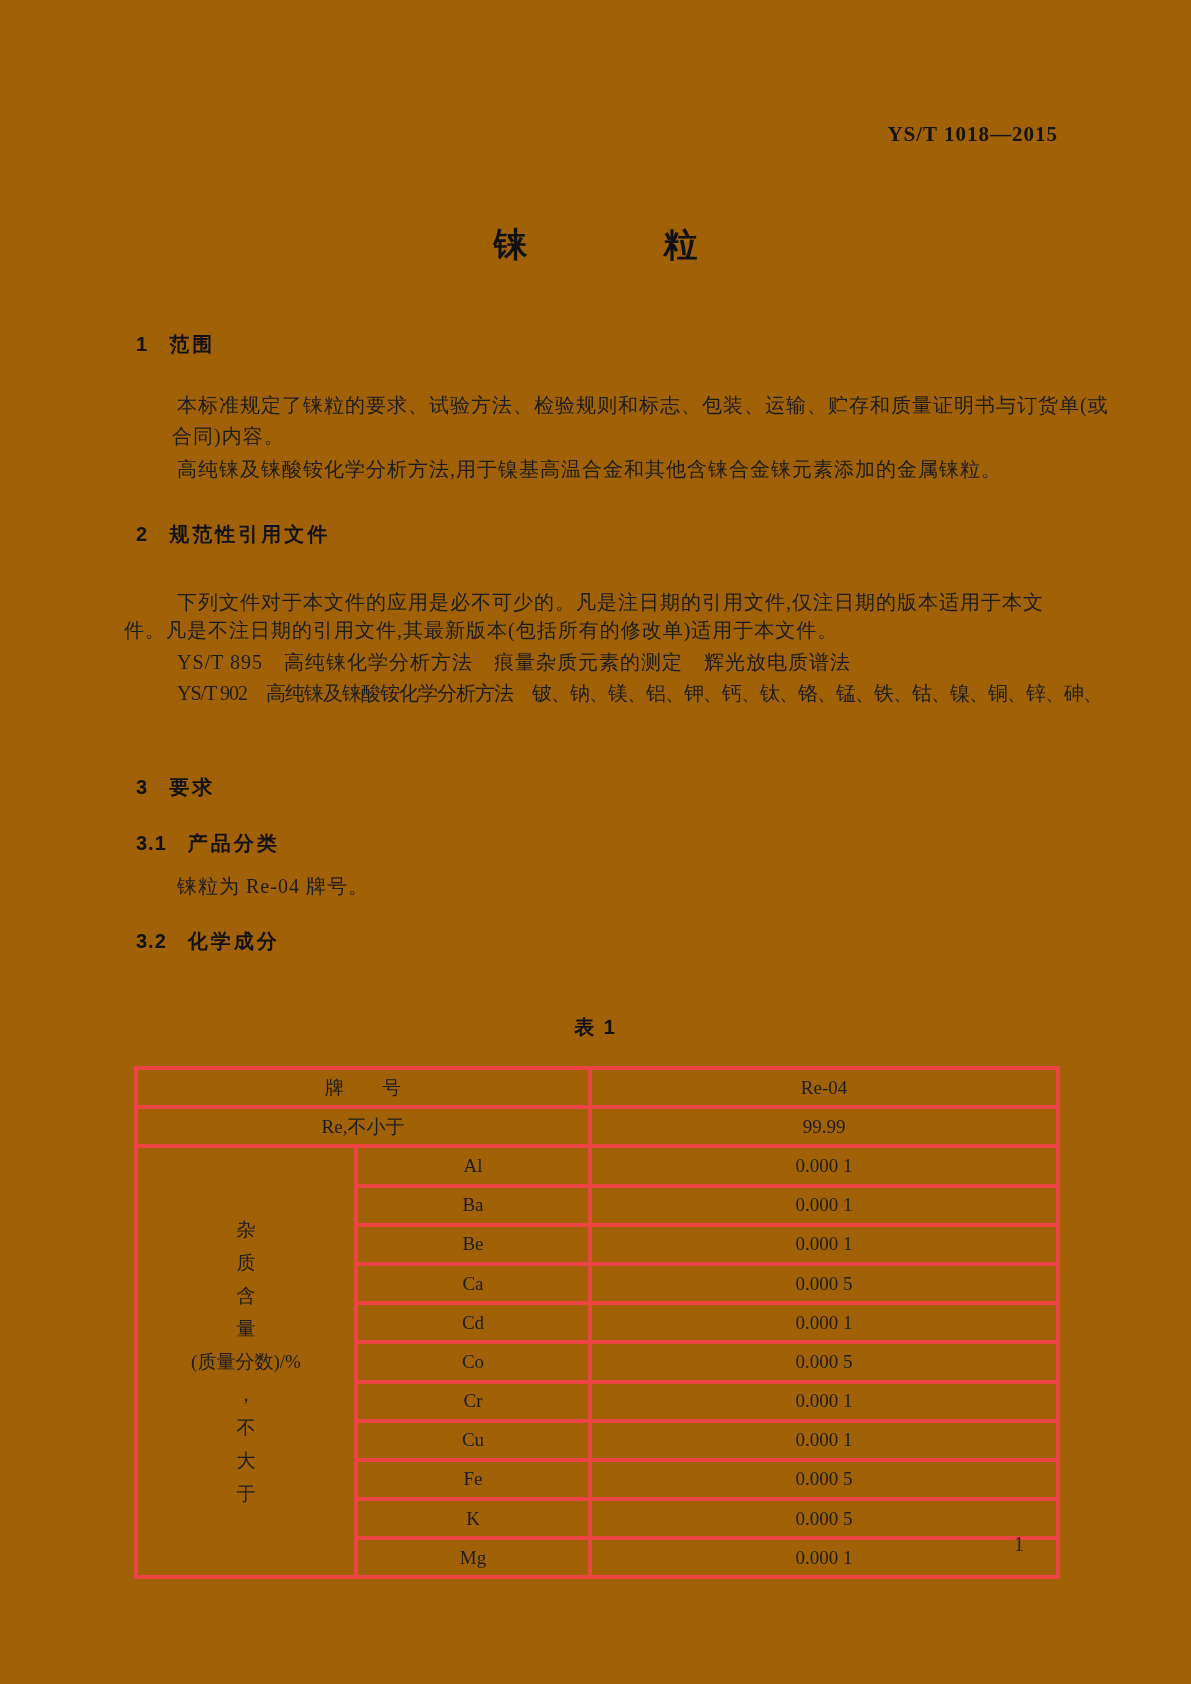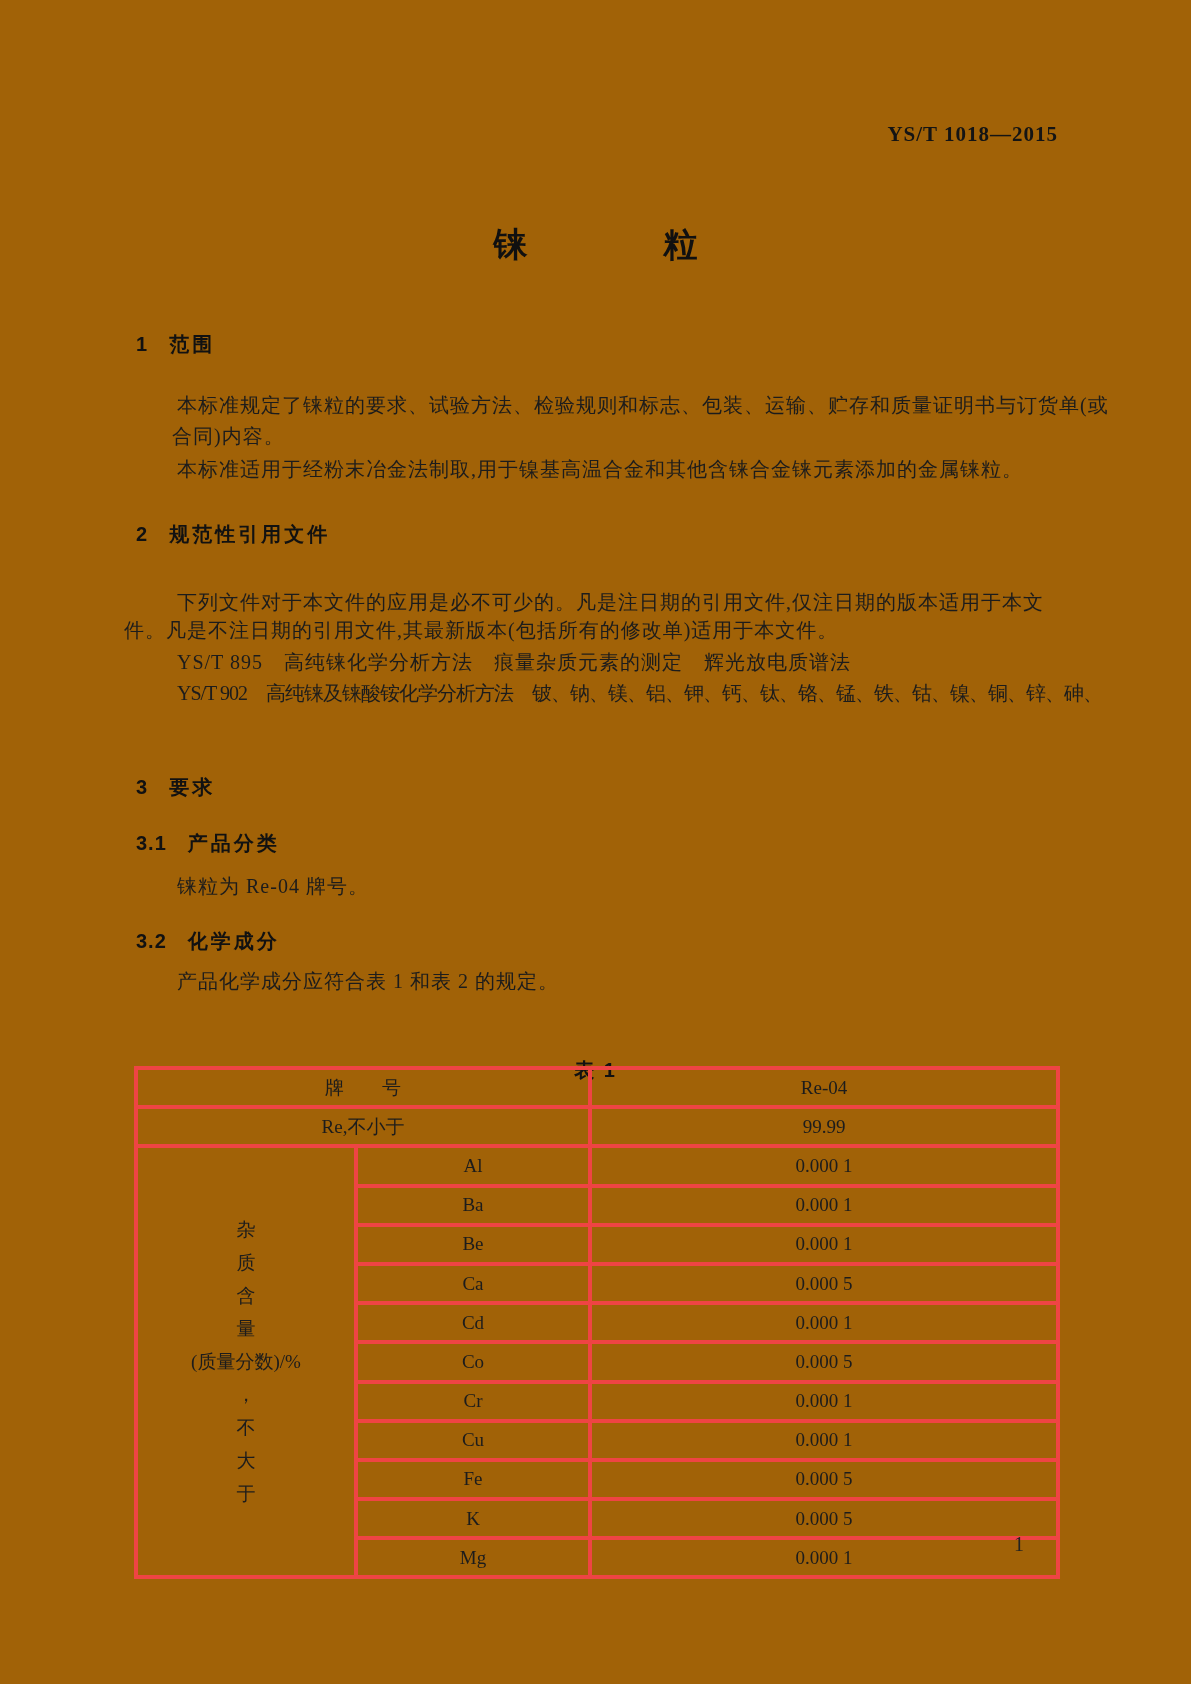--- a/index.html
+++ b/index.html
@@ -50,21 +50,20 @@
   }
   .line.tight { letter-spacing: -1px; }
   .tbl-caption {
     top: 1014px; left: 0; right: 0;
     text-align: center;
     font-family: "Liberation Sans", sans-serif;
     font-weight: bold;
     font-size: 20px;
     letter-spacing: 2px;
     color: #111111;
-    margin-top: 43px;
   }
   table.t1 {
     position: absolute;
     top: 1066px; left: 134px;
     width: 922px;
     border-collapse: collapse;
     table-layout: fixed;
     font-size: 19px;
     color: #1c1c1c;
   }
@@ -102,21 +101,21 @@
   <div class="abs doc-number">YS/T 1018—2015</div>
 
   <div class="abs doc-title">铼　　　　粒</div>
 
   <div class="abs hd" style="top:331px; left:136px;">
     <span>1</span><span class="lbl">范围</span>
   </div>
 
   <div class="abs line" style="top:391px; left:177px;">本标准规定了铼粒的要求、试验方法、检验规则和标志、包装、运输、贮存和质量证明书与订货单(或</div>
   <div class="abs line" style="top:422px; left:124px;margin-left:48px;">合同)内容。</div>
-  <div class="abs line" style="top:455px; left:177px;">本标准适用于经粉末冶金法制取,用于镍基高温合金和其他含铼合金铼元素添加的金属铼粒。</div>
+  <div class="abs line" style="top:455px; left:177px;">高纯铼及铼酸铵化学分析方法,用于镍基高温合金和其他含铼合金铼元素添加的金属铼粒。</div>
 
   <div class="abs hd" style="top:521px; left:136px;">
     <span>2</span><span class="lbl">规范性引用文件</span>
   </div>
 
   <div class="abs line" style="top:588px; left:177px;">下列文件对于本文件的应用是必不可少的。凡是注日期的引用文件,仅注日期的版本适用于本文</div>
   <div class="abs line" style="top:616px; left:124px;">件。凡是不注日期的引用文件,其最新版本(包括所有的修改单)适用于本文件。</div>
   <div class="abs line" style="top:648px; left:177px;">YS/T 895　高纯铼化学分析方法　痕量杂质元素的测定　辉光放电质谱法</div>
   <div class="abs line tight" style="top:679px; left:177px;">YS/T 902　高纯铼及铼酸铵化学分析方法　铍、钠、镁、铝、钾、钙、钛、铬、锰、铁、钴、镍、铜、锌、砷、</div>
 
@@ -127,21 +126,20 @@
   <div class="abs hd" style="top:830px; left:136px;">
     <span>3.1</span><span class="lbl">产品分类</span>
   </div>
 
   <div class="abs line" style="top:872px; left:177px;">铼粒为 Re-04 牌号。</div>
 
   <div class="abs hd" style="top:928px; left:136px;">
     <span>3.2</span><span class="lbl">化学成分</span>
   </div>
 
-  <div class="abs line" style="top:967px; left:177px;">产品化学成分应符合表 1 和表 2 的规定。</div>
 
   <div class="abs tbl-caption">表 1</div>
 
   <table class="t1">
     <colgroup>
       <col style="width:220px">
       <col style="width:234px">
       <col style="width:468px">
     </colgroup>
     <tbody>

